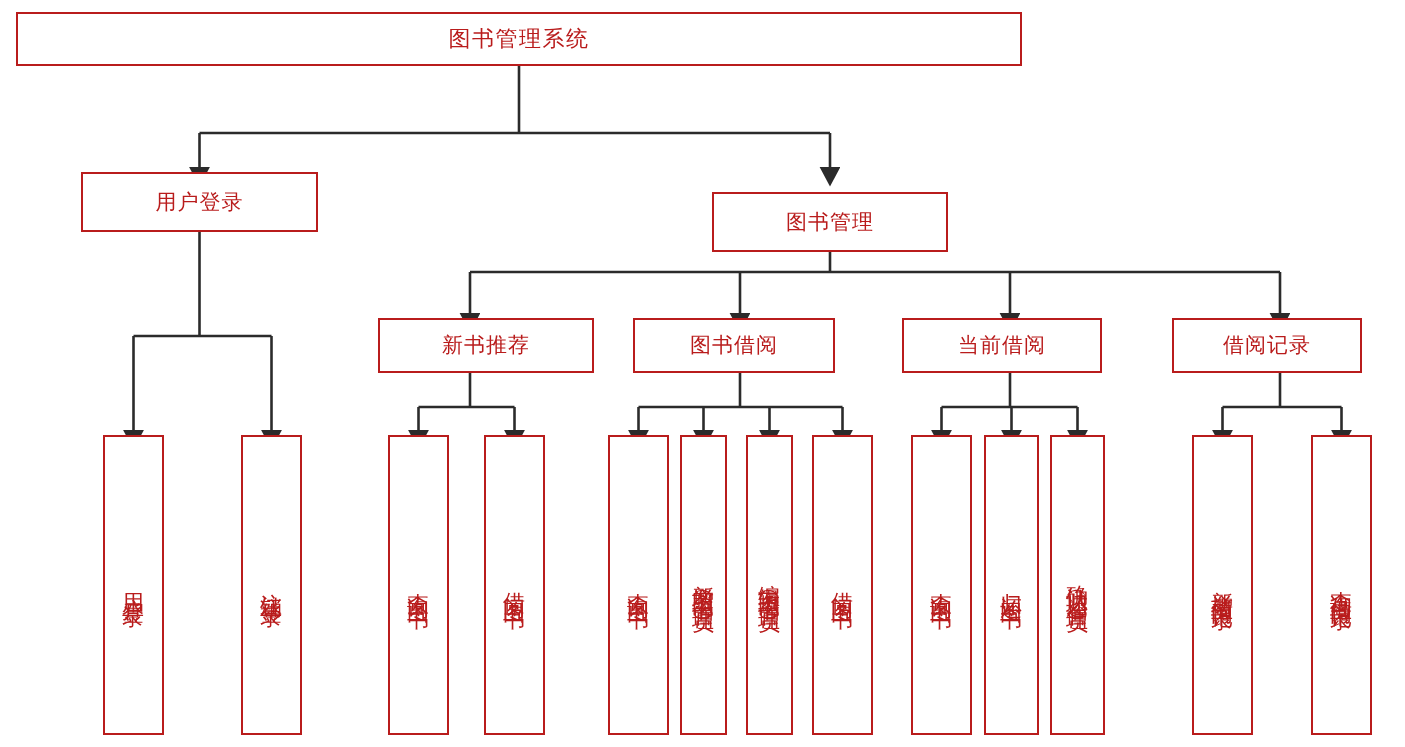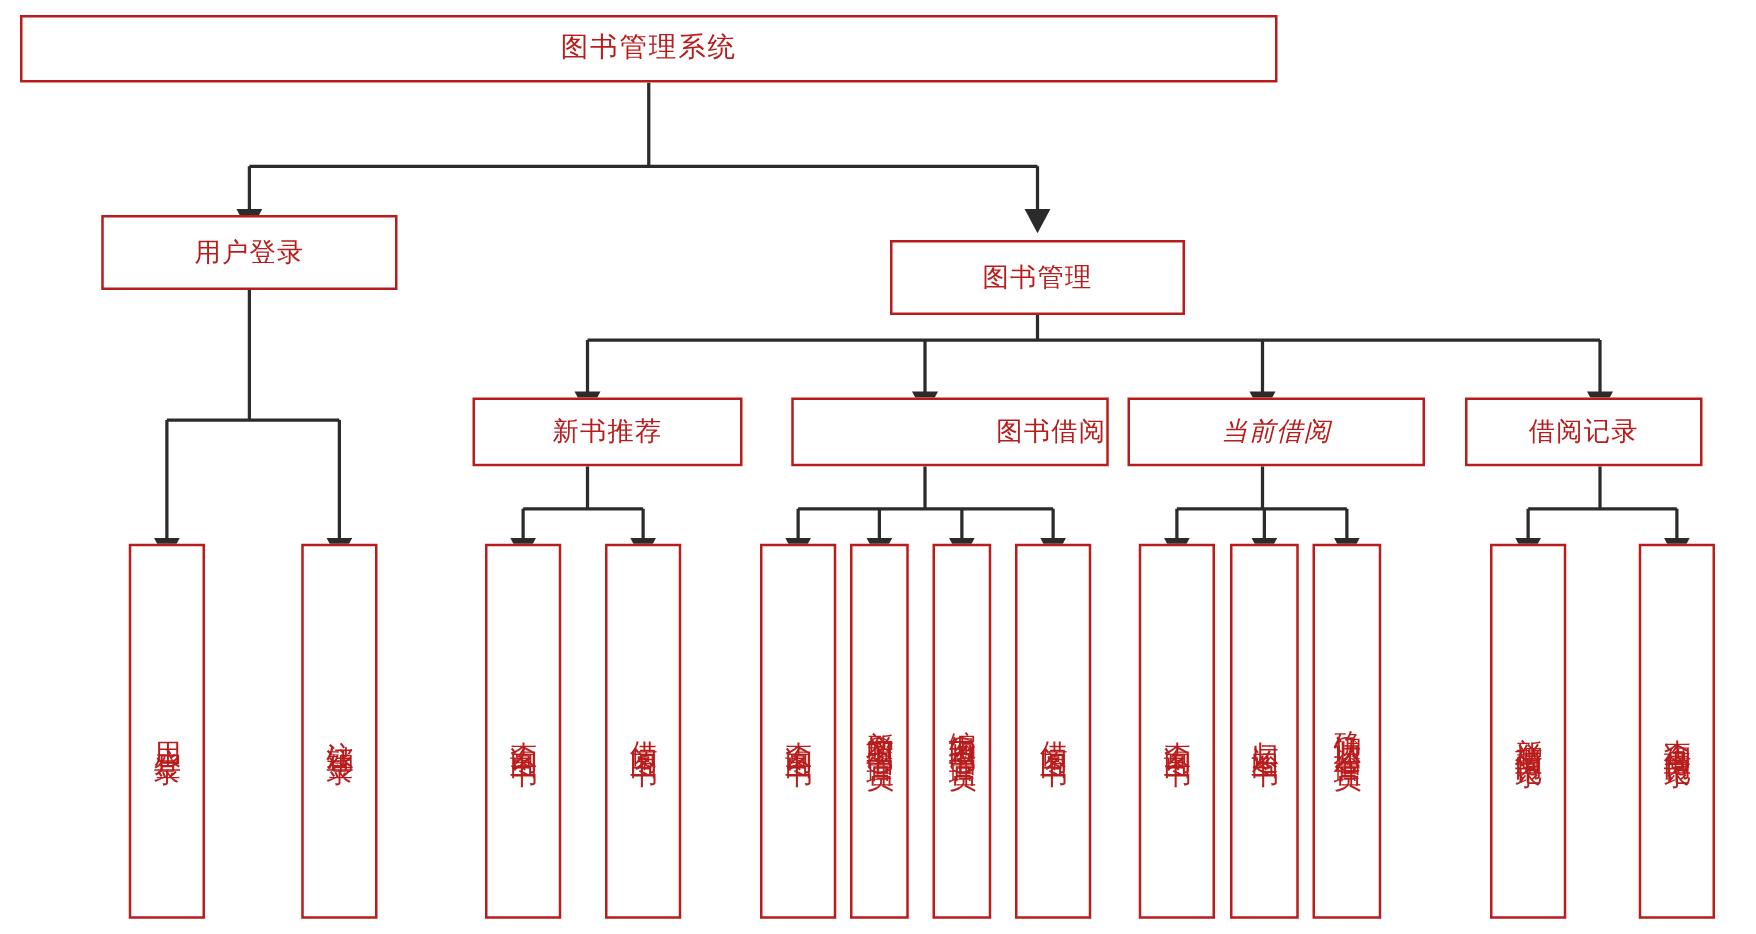--- a/index.html
+++ b/index.html
@@ -137,24 +137,24 @@
       </div>
       <div class="node horiz" id="node-login" style="left: 81px; top: 172px; width: 237px; height: 60px;">
         <span class="label">用户登录</span>
       </div>
       <div class="node horiz" id="node-bookmgmt" style="left: 712px; top: 172px; width: 236px; height: 60px; margin-top: 20px;">
         <span class="label">图书管理</span>
       </div>
       <div class="node horiz" id="node-newbook" style="left: 378px; top: 318px; width: 216px; height: 55px;">
         <span class="label">新书推荐</span>
       </div>
-      <div class="node horiz" id="node-borrow" style="left: 633px; top: 318px; width: 254px; height: 55px; justify-content: flex-end;">
+      <div class="node horiz" id="node-borrow" style="left: 633px; top: 318px; width: 202px; height: 55px;">
         <span class="label">图书借阅</span>
       </div>
-      <div class="node horiz" id="node-current" style="left: 902px; top: 318px; width: 238px; height: 55px; font-style: italic;">
+      <div class="node horiz" id="node-current" style="left: 902px; top: 318px; width: 200px; height: 55px;">
         <span class="label">当前借阅</span>
       </div>
       <div class="node horiz" id="node-records" style="left: 1172px; top: 318px; width: 190px; height: 55px;">
         <span class="label">借阅记录</span>
       </div>
       <div class="node vert center" id="node-l-login" style="left: 103px; top: 435px; width: 61px; height: 300px;">
         <span class="label">用户登录</span>
       </div>
       <div class="node vert center" id="node-l-logout" style="left: 241px; top: 435px; width: 61px; height: 300px;">
         <span class="label">注销登录</span>

